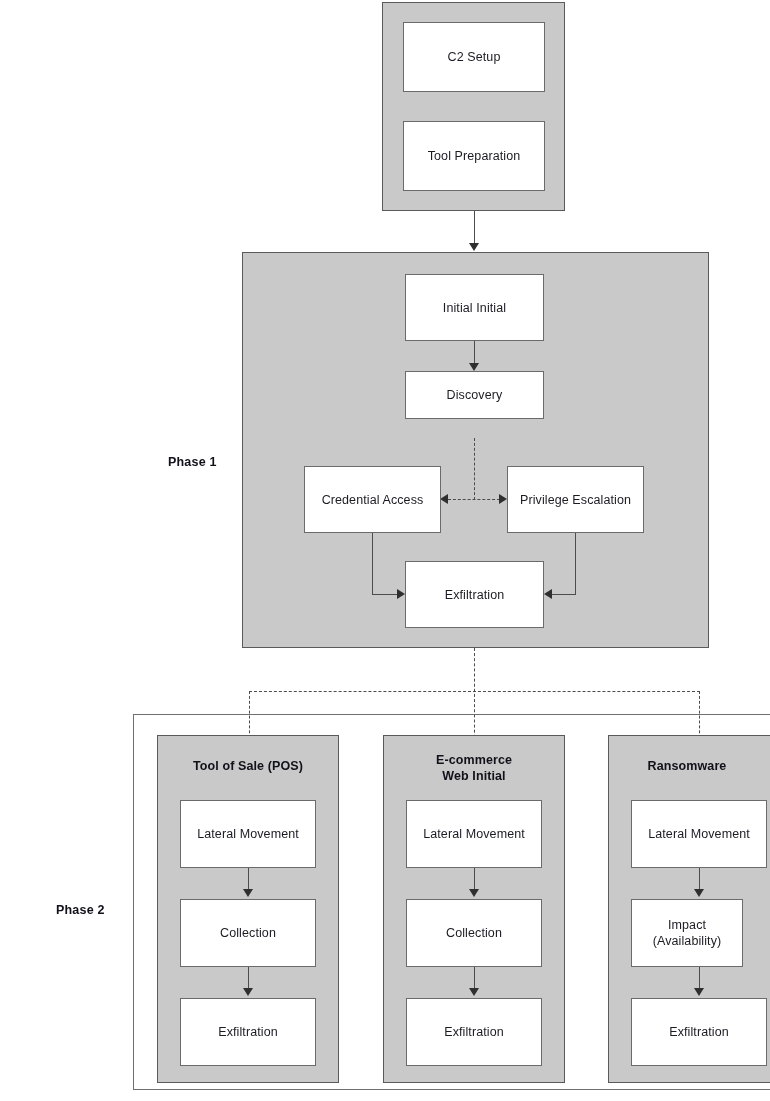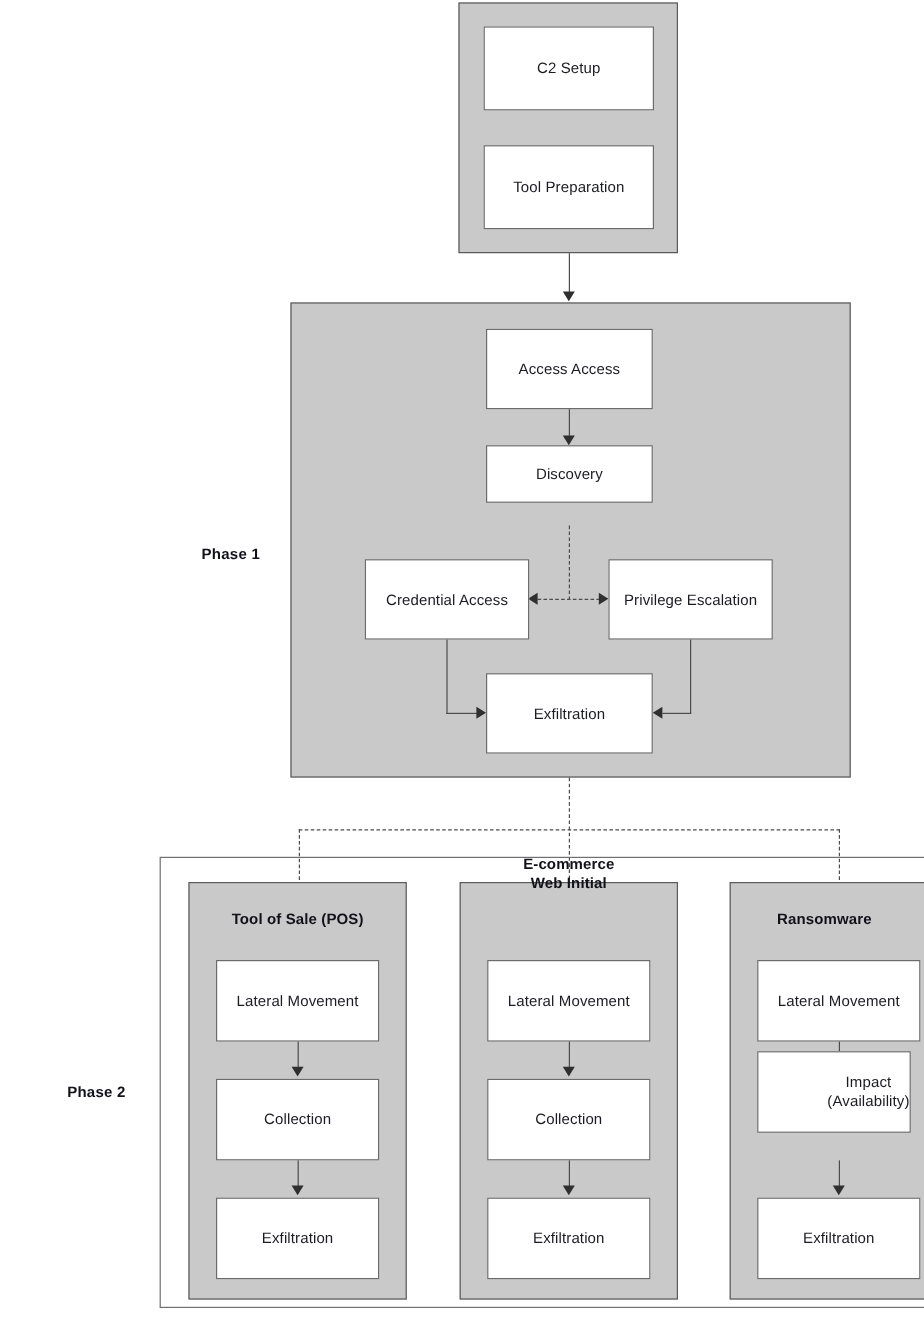--- a/index.html
+++ b/index.html
@@ -121,21 +121,21 @@
   </div>
 
   <div class="vline" style="left:430px;top:211px;height:33px;"></div>
   <div class="arrow-d" style="left:425px;top:243px;"></div>
 
   <div class="phaselabel" style="left:124px;top:455px;">Phase 1</div>
 
   <div class="group" style="left:198px;top:252px;width:467px;height:396px;"></div>
 
   <div class="node" style="left:361px;top:274px;width:139px;height:67px;">
-    <span>Access Access</span>
+    <span>Initial Initial</span>
   </div>
 
   <div class="vline" style="left:430px;top:341px;height:23px;"></div>
   <div class="arrow-d" style="left:425px;top:363px;"></div>
 
   <div class="node" style="left:361px;top:371px;width:139px;height:48px;">
     <span>Discovery</span>
   </div>
 
   <div class="vdash" style="left:430px;top:438px;height:62px;"></div>
@@ -192,21 +192,21 @@
     <span>Collection</span>
   </div>
   <div class="vline" style="left:204px;top:967px;height:22px;"></div>
   <div class="arrow-d" style="left:199px;top:988px;"></div>
 
   <div class="node" style="left:136px;top:998px;width:136px;height:68px;">
     <span>Exfiltration</span>
   </div>
 
   <div class="group" style="left:339px;top:735px;width:182px;height:348px;"></div>
-  <div class="grouplabel" style="left:339px;top:712px;width:182px;">
+  <div class="grouplabel" style="left:339px;top:752px;width:182px;">
     <div>E-commerce</div>
     <div>Web Initial</div>
   </div>
 
   <div class="node" style="left:362px;top:800px;width:136px;height:68px;">
     <span>Lateral Movement</span>
   </div>
   <div class="vline" style="left:430px;top:868px;height:22px;"></div>
   <div class="arrow-d" style="left:425px;top:889px;"></div>
 
@@ -224,21 +224,21 @@
   <div class="grouplabel" style="left:564px;top:758px;width:158px;">
     <div>Ransomware</div>
   </div>
 
   <div class="node" style="left:587px;top:800px;width:136px;height:68px;">
     <span>Lateral Movement</span>
   </div>
   <div class="vline" style="left:655px;top:868px;height:22px;"></div>
   <div class="arrow-d" style="left:650px;top:889px;"></div>
 
-  <div class="node" style="left:587px;top:876px;width:128px;height:68px;justify-content:flex-end;">
+  <div class="node" style="left:587px;top:899px;width:112px;height:68px;">
       <div>
         <div>Impact</div>
         <div>(Availability)</div>
       </div>
     </div>
   <div class="vline" style="left:655px;top:967px;height:22px;"></div>
   <div class="arrow-d" style="left:650px;top:988px;"></div>
 
   <div class="node" style="left:587px;top:998px;width:136px;height:68px;">
     <span>Exfiltration</span>

